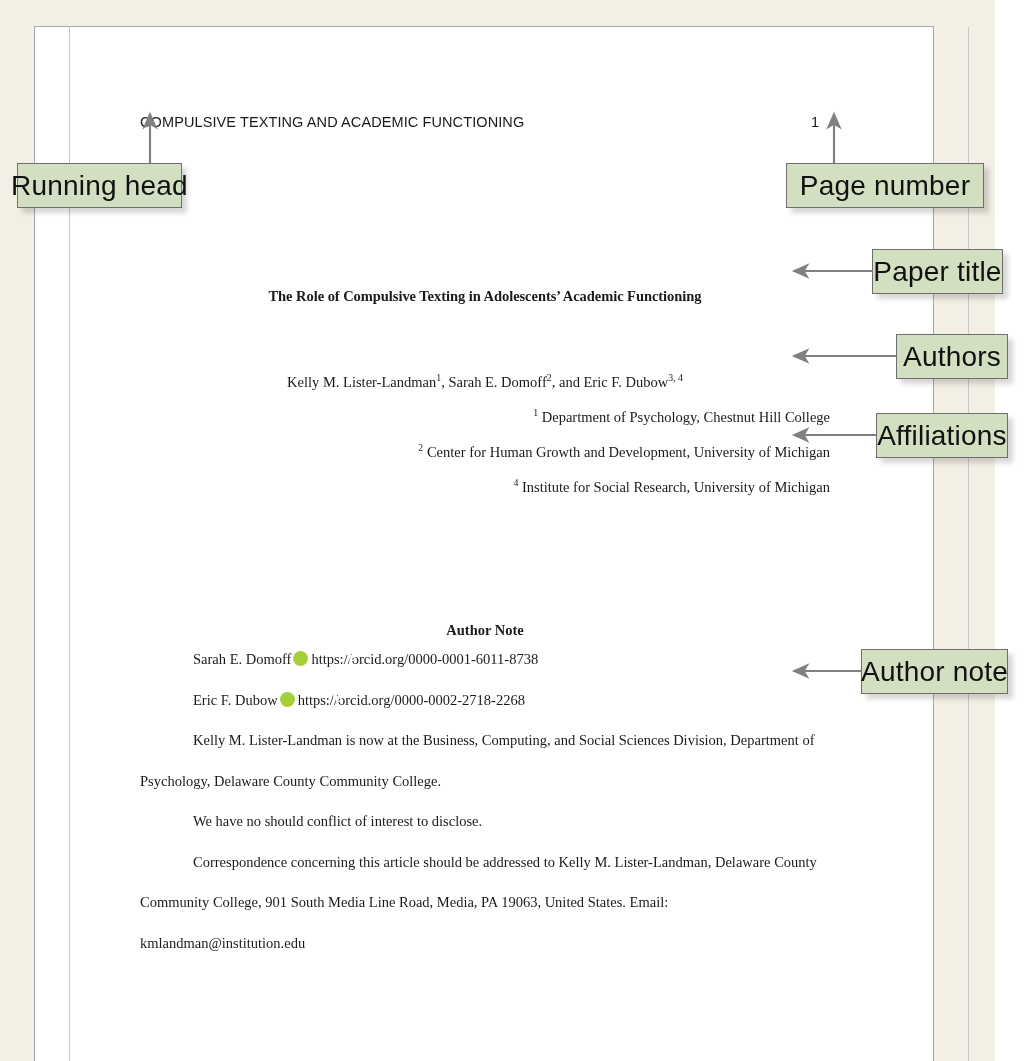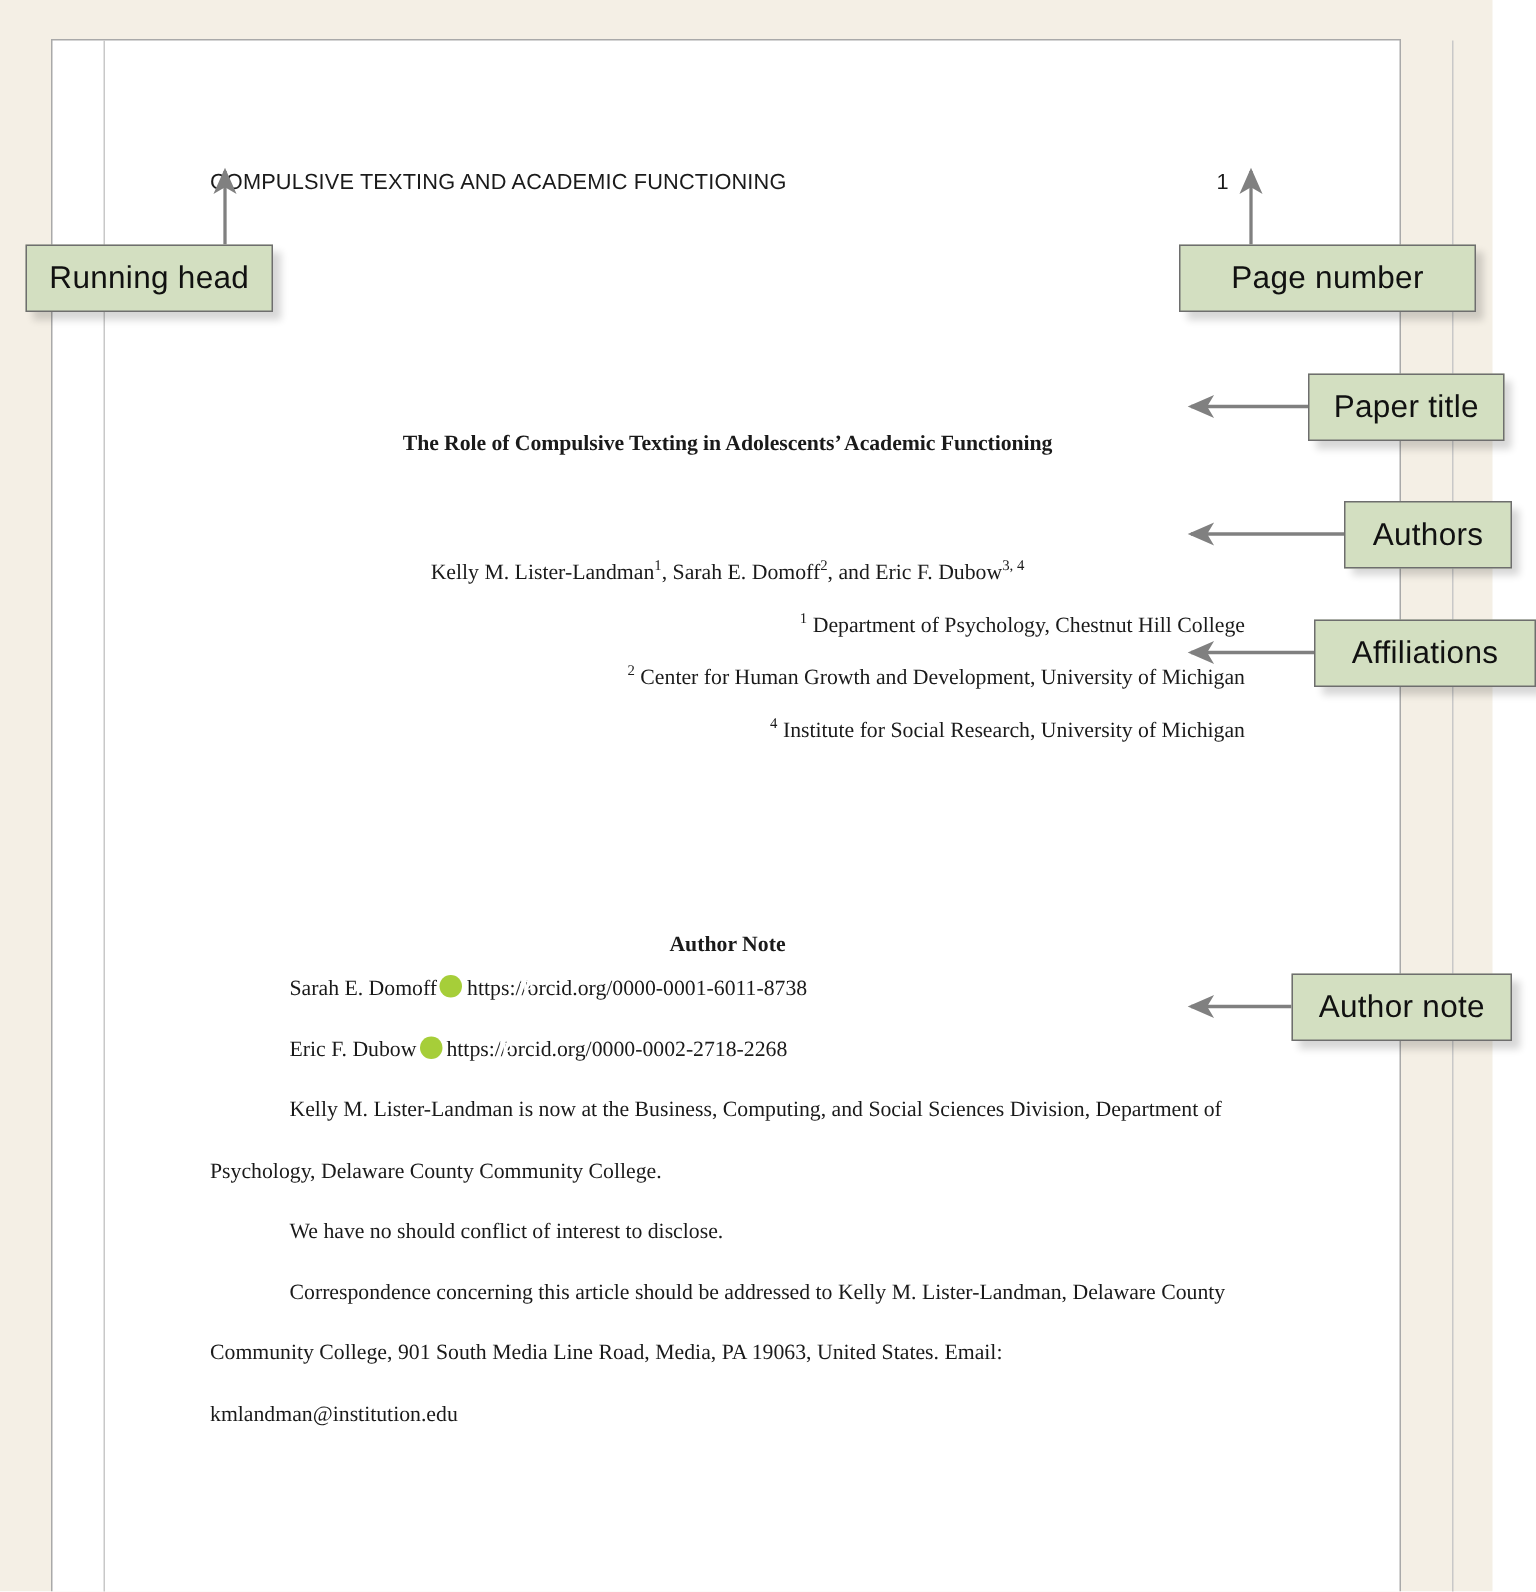--- a/index.html
+++ b/index.html
@@ -156,21 +156,21 @@
   .callout {
     position: absolute;
     background: #d3dfc1;
     border: 1.5px solid #6e6e6e;
     box-shadow: 5px 5px 5px rgba(0,0,0,0.16);
     box-sizing: border-box;
     display: flex;
     align-items: center;
     justify-content: center;
     color: #111111;
-    font-size: 21px;
+    font-size: 28px;
     letter-spacing: 0.2px;
     white-space: nowrap;
     z-index: 20;
   }
 
   
   #arrows {
     position: absolute;
     left: 0; top: 0;
     width: 1024px; height: 1061px;
@@ -259,21 +259,21 @@
   </div>
 
   <div class="callout" style="left:872px; top:249px; width:131px; height:45px;">
     <span>Paper title</span>
   </div>
 
   <div class="callout" style="left:896px; top:334px; width:112px; height:45px;">
     <span>Authors</span>
   </div>
 
-  <div class="callout" style="left:876px; top:413px; width:148px; height:45px;">
+  <div class="callout" style="left:876px; top:413px; width:132px; height:45px;">
     <span>Affiliations</span>
   </div>
 
   <div class="callout" style="left:861px; top:649px; width:147px; height:45px;">
     <span>Author note</span>
   </div>
 
 </div>
 
 </body></html>

